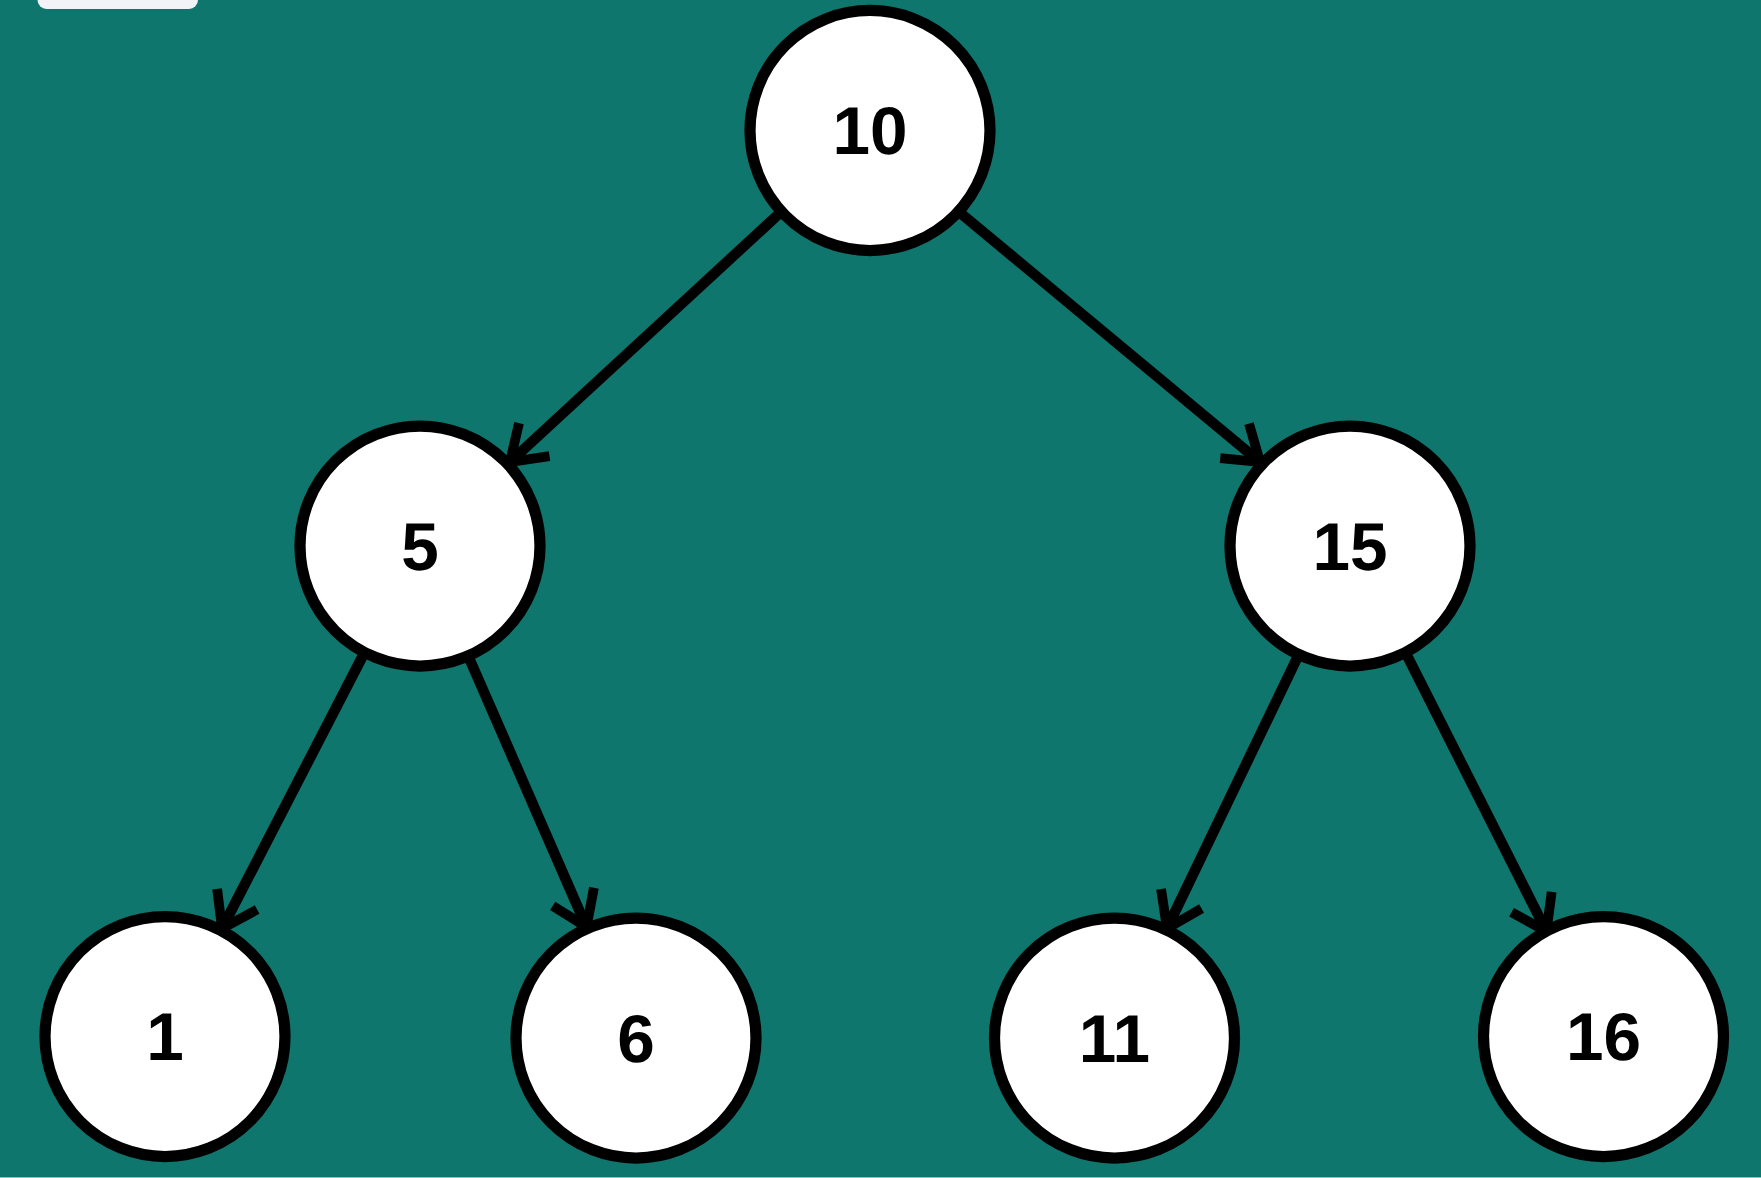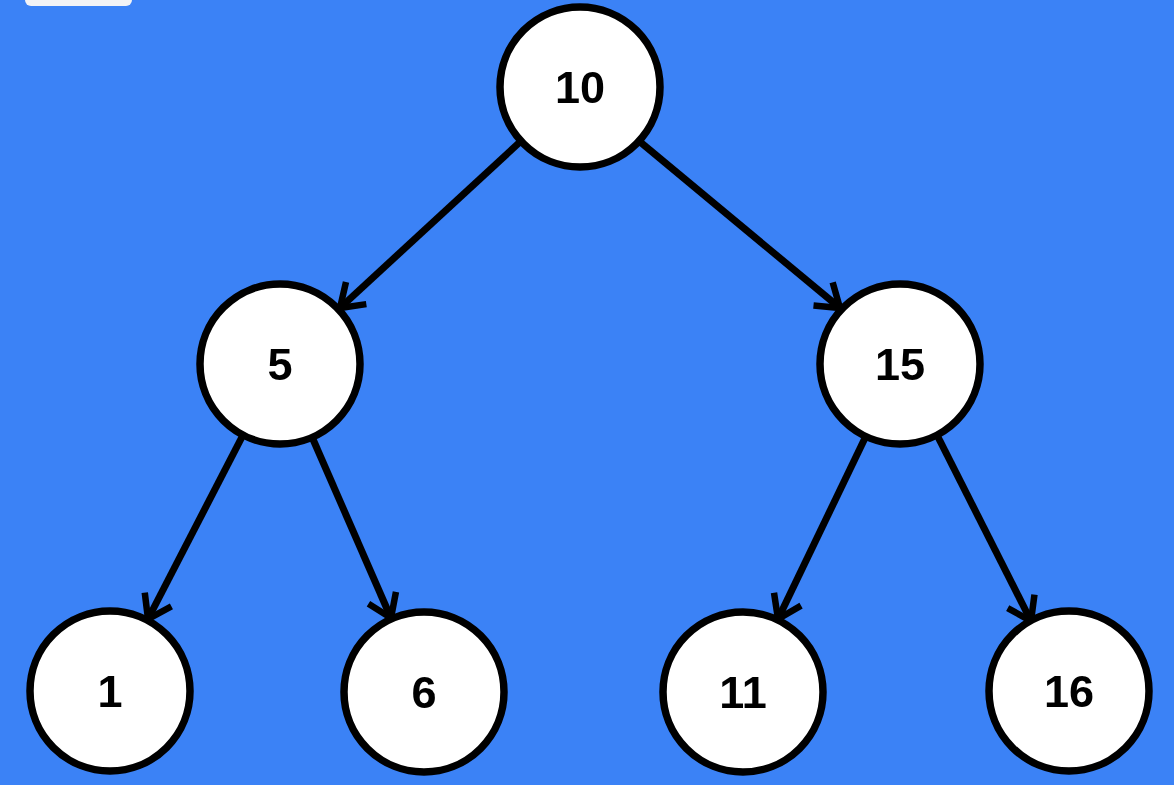--- a/index.html
+++ b/index.html
@@ -4,21 +4,21 @@
 <style>
   html, body {
     margin: 0;
     padding: 0;
     background: #ffffff;
   }
   .canvas {
     position: relative;
     width: 1174px;
     height: 785px;
-    background: #3b82f6;
+    background: #0f766e;
     overflow: hidden;
     font-family: "Liberation Sans", sans-serif;
   }
   .window-artifact {
     position: absolute;
     top: 0;
     left: 25px;
     width: 107px;
     height: 6px;
     background: #f2f3f6;

